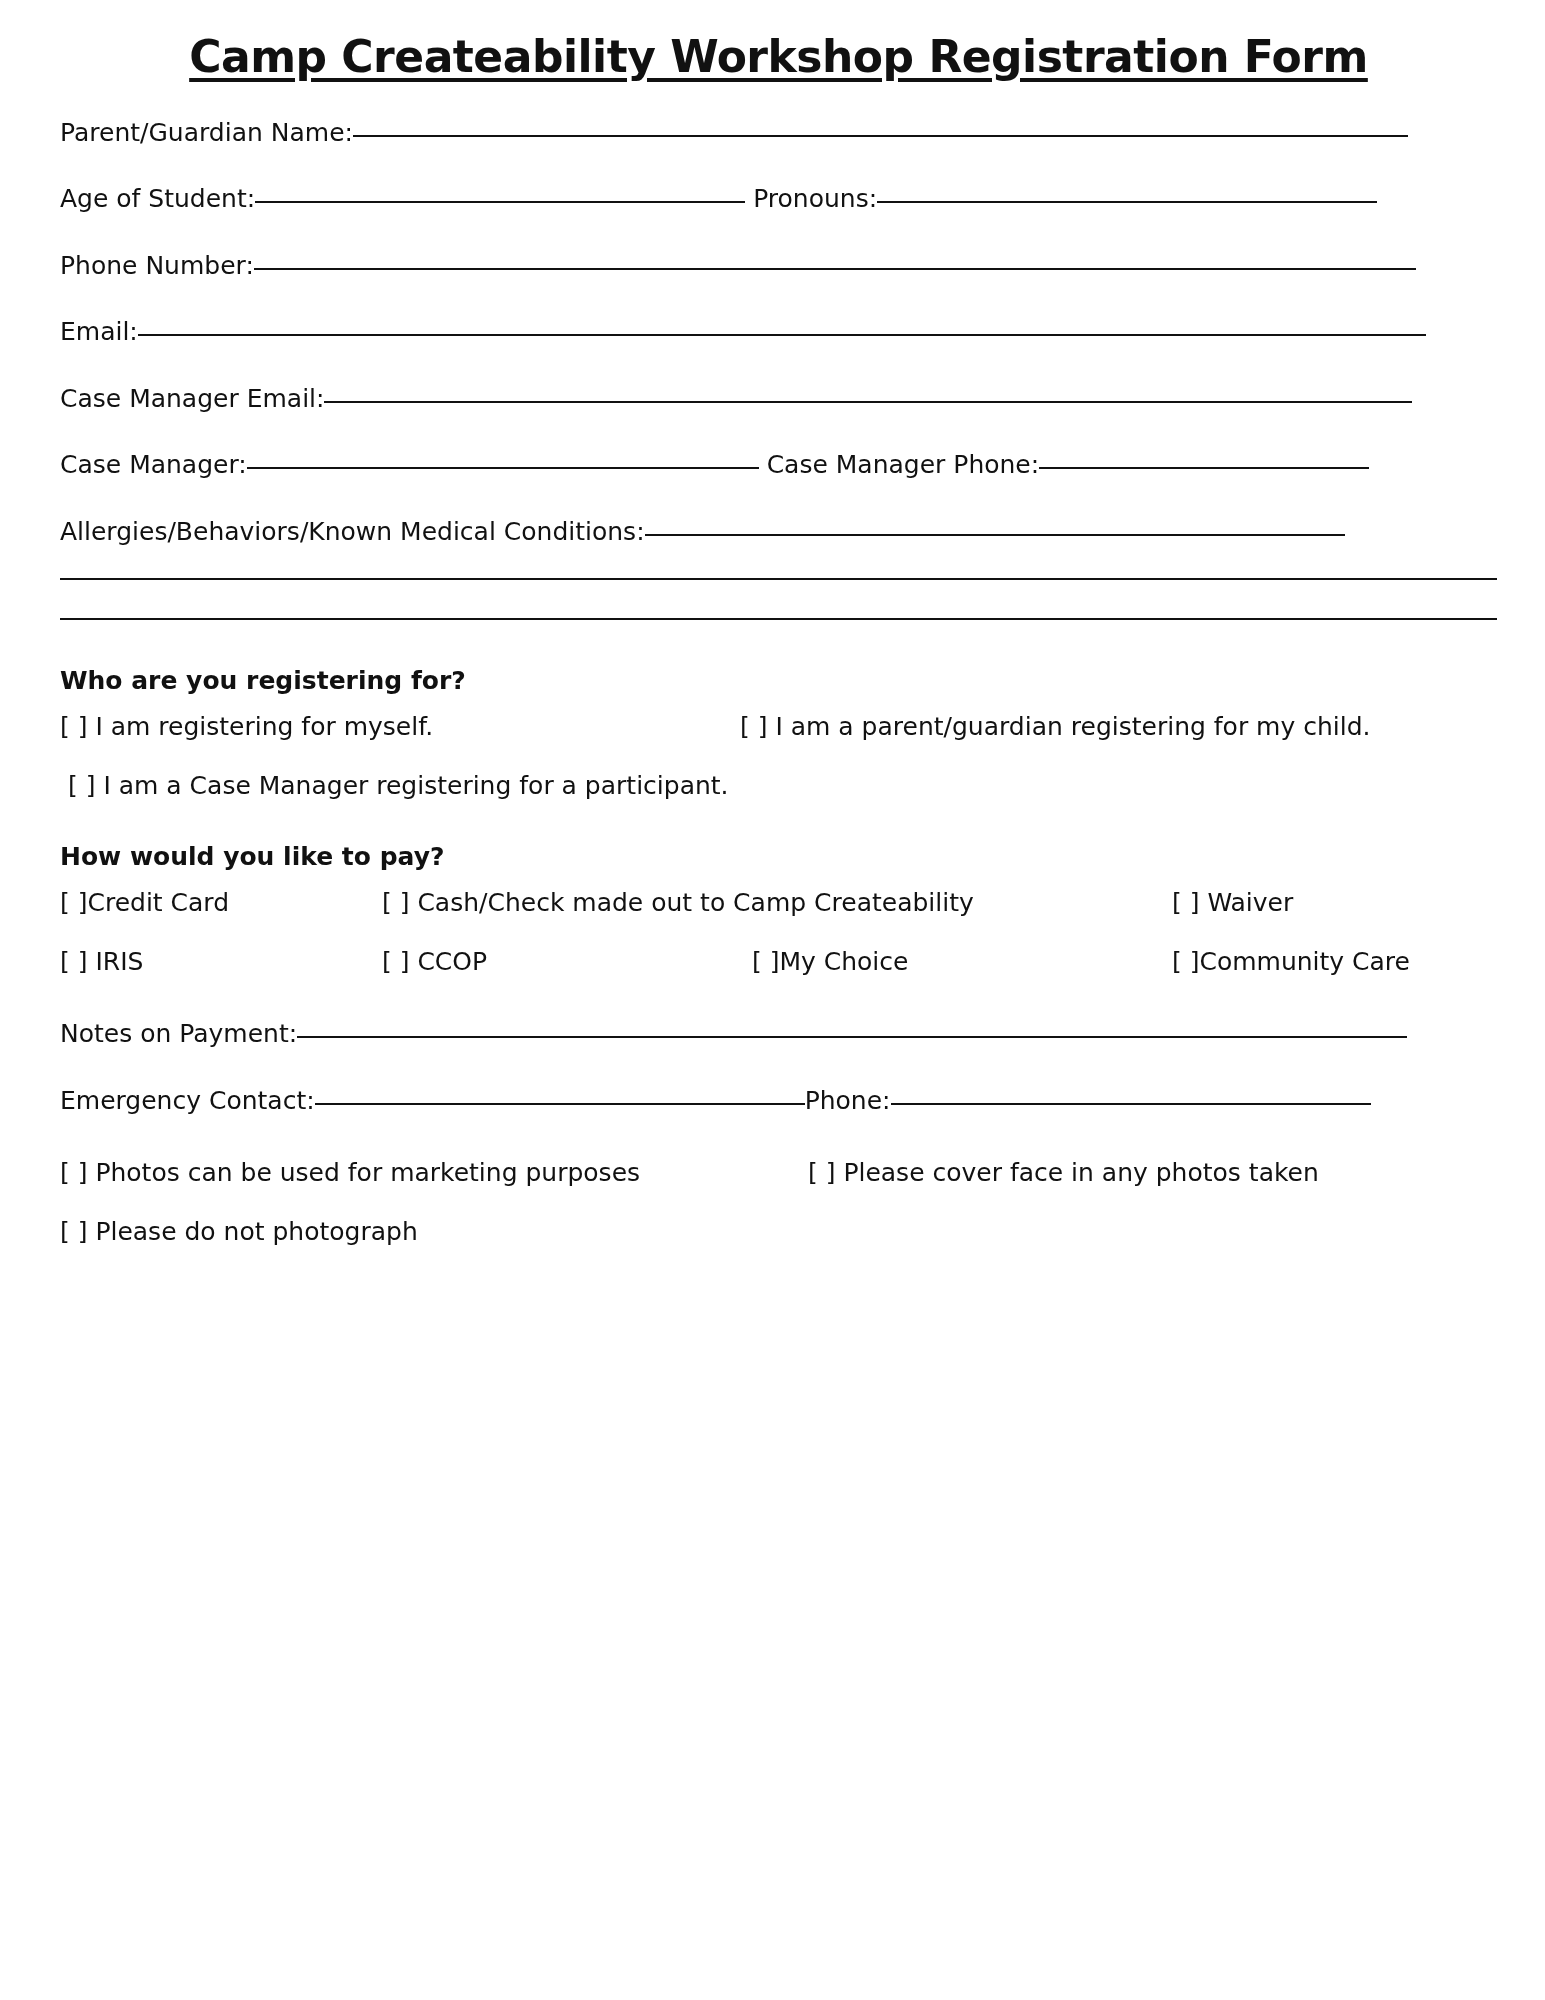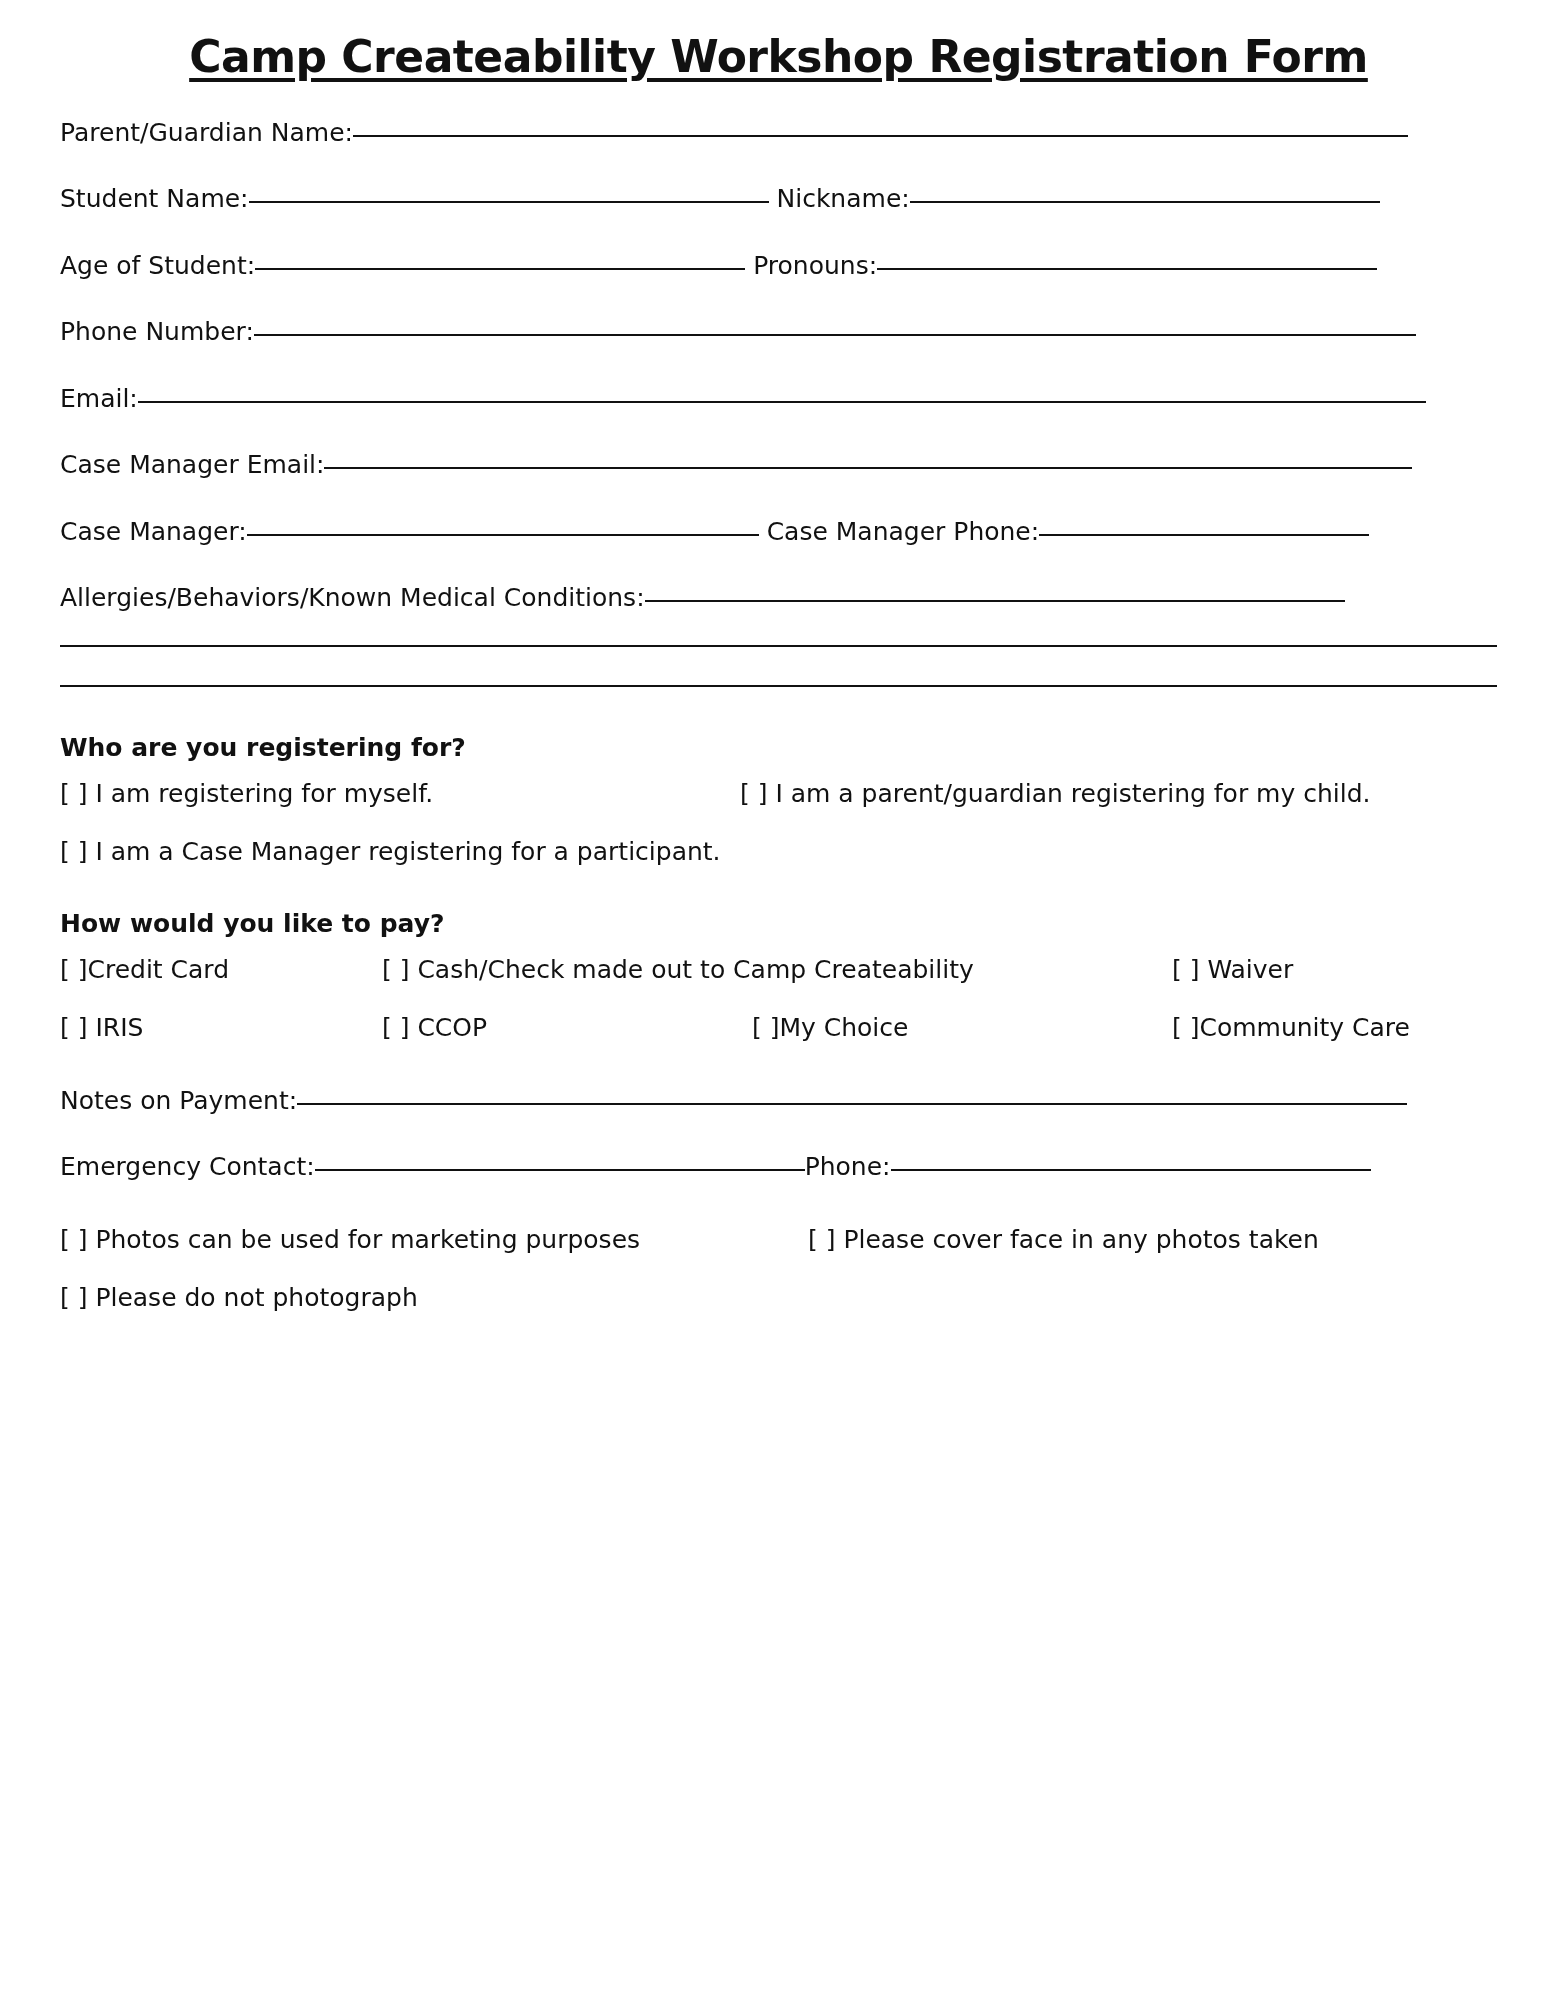--- a/index.html
+++ b/index.html
@@ -91,23 +91,20 @@
 <body>
 
 <div class="page">
 
   <div class="doc-title">Camp Createability Workshop Registration Form</div>
 
   <div class="field-row">
     <span class="lbl">Parent/Guardian Name:</span><span class="rule" style="width:1055px;"></span>
   </div>
 
-  <div class="field-row">
-    <span class="lbl">Student Name:</span><span class="rule" style="width:520px;"></span><span> </span><span class="lbl">Nickname:</span><span class="rule" style="width:470px;"></span>
-  </div>
 
   <div class="field-row">
     <span class="lbl">Age of Student:</span><span class="rule" style="width:490px;"></span><span> </span><span class="lbl">Pronouns:</span><span class="rule" style="width:500px;"></span>
   </div>
 
   <div class="field-row">
     <span class="lbl">Phone Number:</span><span class="rule" style="width:1162px;"></span>
   </div>
 
   <div class="field-row">
@@ -128,21 +125,21 @@
 
   <div class="full-rule"></div>
   <div class="full-rule" style="margin-bottom:46px;"></div>
 
   <div class="section-head">Who are you registering for?</div>
 
   <div class="opt-line">
     <span class="opt" style="width:680px;">[ ] I am registering for myself.</span><span class="opt">[ ] I am a parent/guardian registering for my child.</span>
   </div>
 
-  <div class="opt-line" style="margin-bottom:40px;">
+  <div class="opt-line" style="margin-bottom:40px;margin-left:8px;">
     <span class="opt">[ ] I am a Case Manager registering for a participant.</span>
   </div>
 
   <div class="section-head">How would you like to pay?</div>
 
   <div class="pay-grid">
     <span class="c1">[ ]Credit Card</span><span class="c2">[ ] Cash/Check made out to Camp Createability</span><span>[ ] Waiver</span>
   </div>
 
   <div class="pay-grid" style="margin-bottom:40px;">

